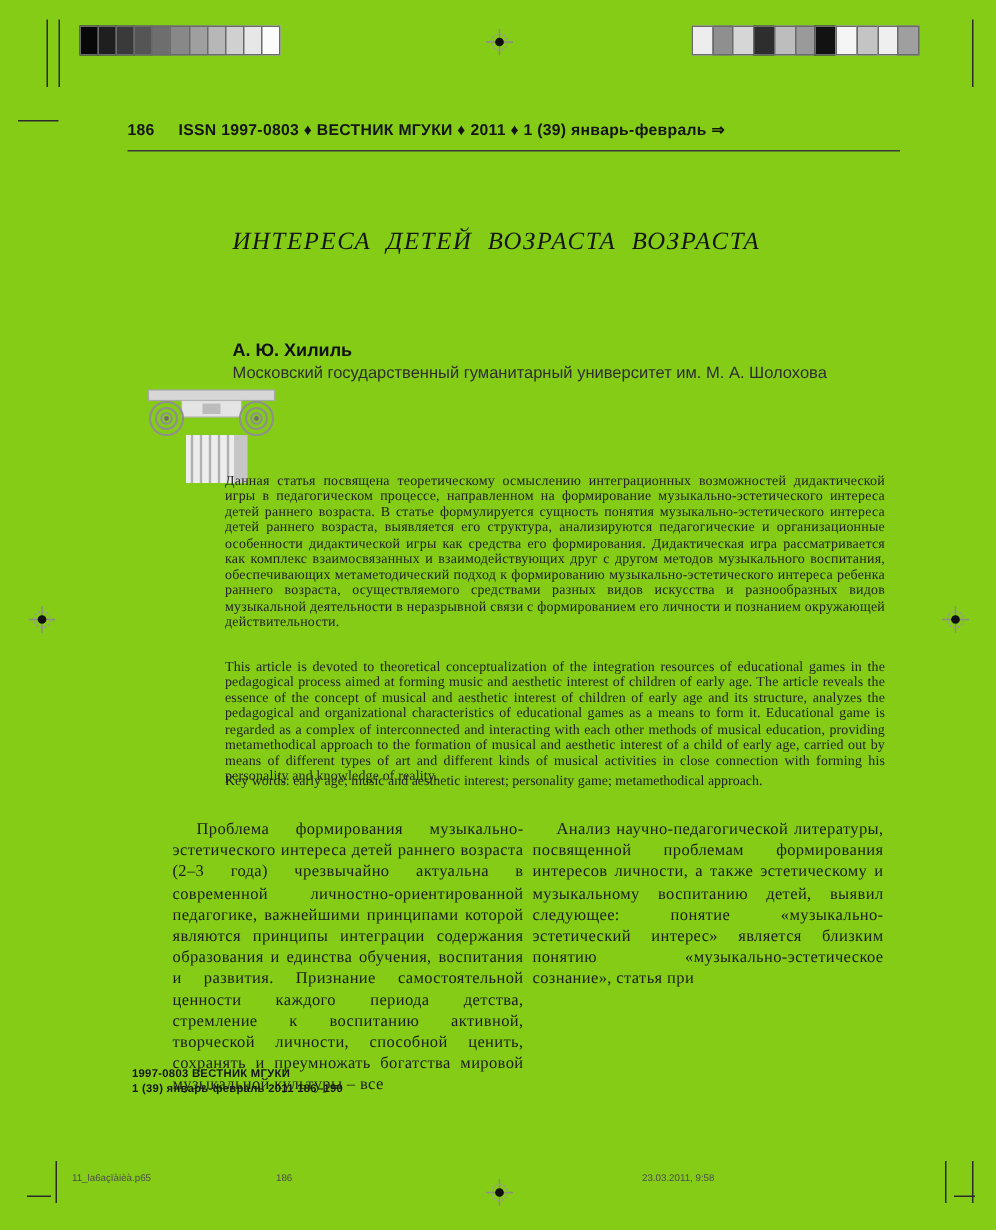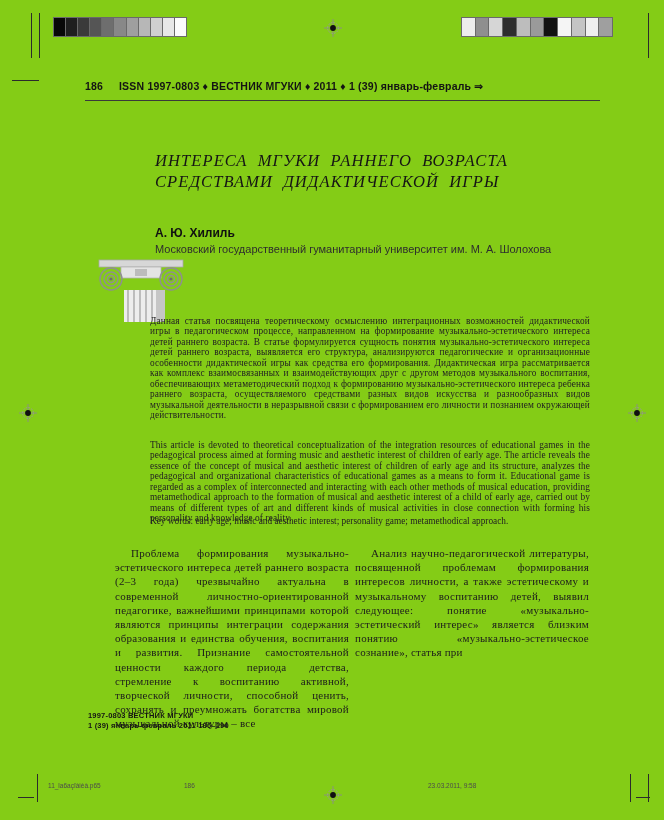--- a/index.html
+++ b/index.html
@@ -131,22 +131,21 @@
     <circle cx="9" cy="9" r="5.4" fill="none" stroke="#9a9a9a" stroke-width="1" stroke-dasharray="1.6 1.2"></circle>
     <circle cx="9" cy="9" r="2.9" fill="#101010"></circle>
   </svg>
 
   <div class="header">
     <span class="pagenum">186</span><span>ISSN 1997-0803 ♦ ВЕСТНИК МГУКИ ♦ 2011 ♦ 1 (39) январь-февраль ⇒</span>
   </div>
   <div class="header-rule"></div>
 
   <div class="title">
-    <span>ИНТЕРЕСА МГУКИ РАННЕГО ВОЗРАСТА</span>
-    <span>СРЕДСТВАМИ ДИДАКТИЧЕСКОЙ ИГРЫ</span>
+    <span>ИНТЕРЕСА ДЕТЕЙ ВОЗРАСТА ВОЗРАСТА</span>
   </div>
   <div class="author">А. Ю. Хилиль</div>
   <div class="affiliation">Московский государственный гуманитарный университет им. М. А. Шолохова</div>
 
   <svg class="capital" viewBox="0 0 94 70">
     <rect x="5" y="8" width="84" height="7" fill="#d7d7d7" stroke="#a8a8a8" stroke-width="0.8"></rect>
     <rect x="27" y="15" width="40" height="11" fill="#e4e4e4" stroke="#b5b5b5" stroke-width="0.8"></rect>
     <rect x="41" y="17" width="12" height="7" fill="#bcbcbc"></rect>
     <g stroke="#8f8f8f" fill="none" stroke-width="1.4">
       <circle cx="17" cy="27" r="11"></circle>

